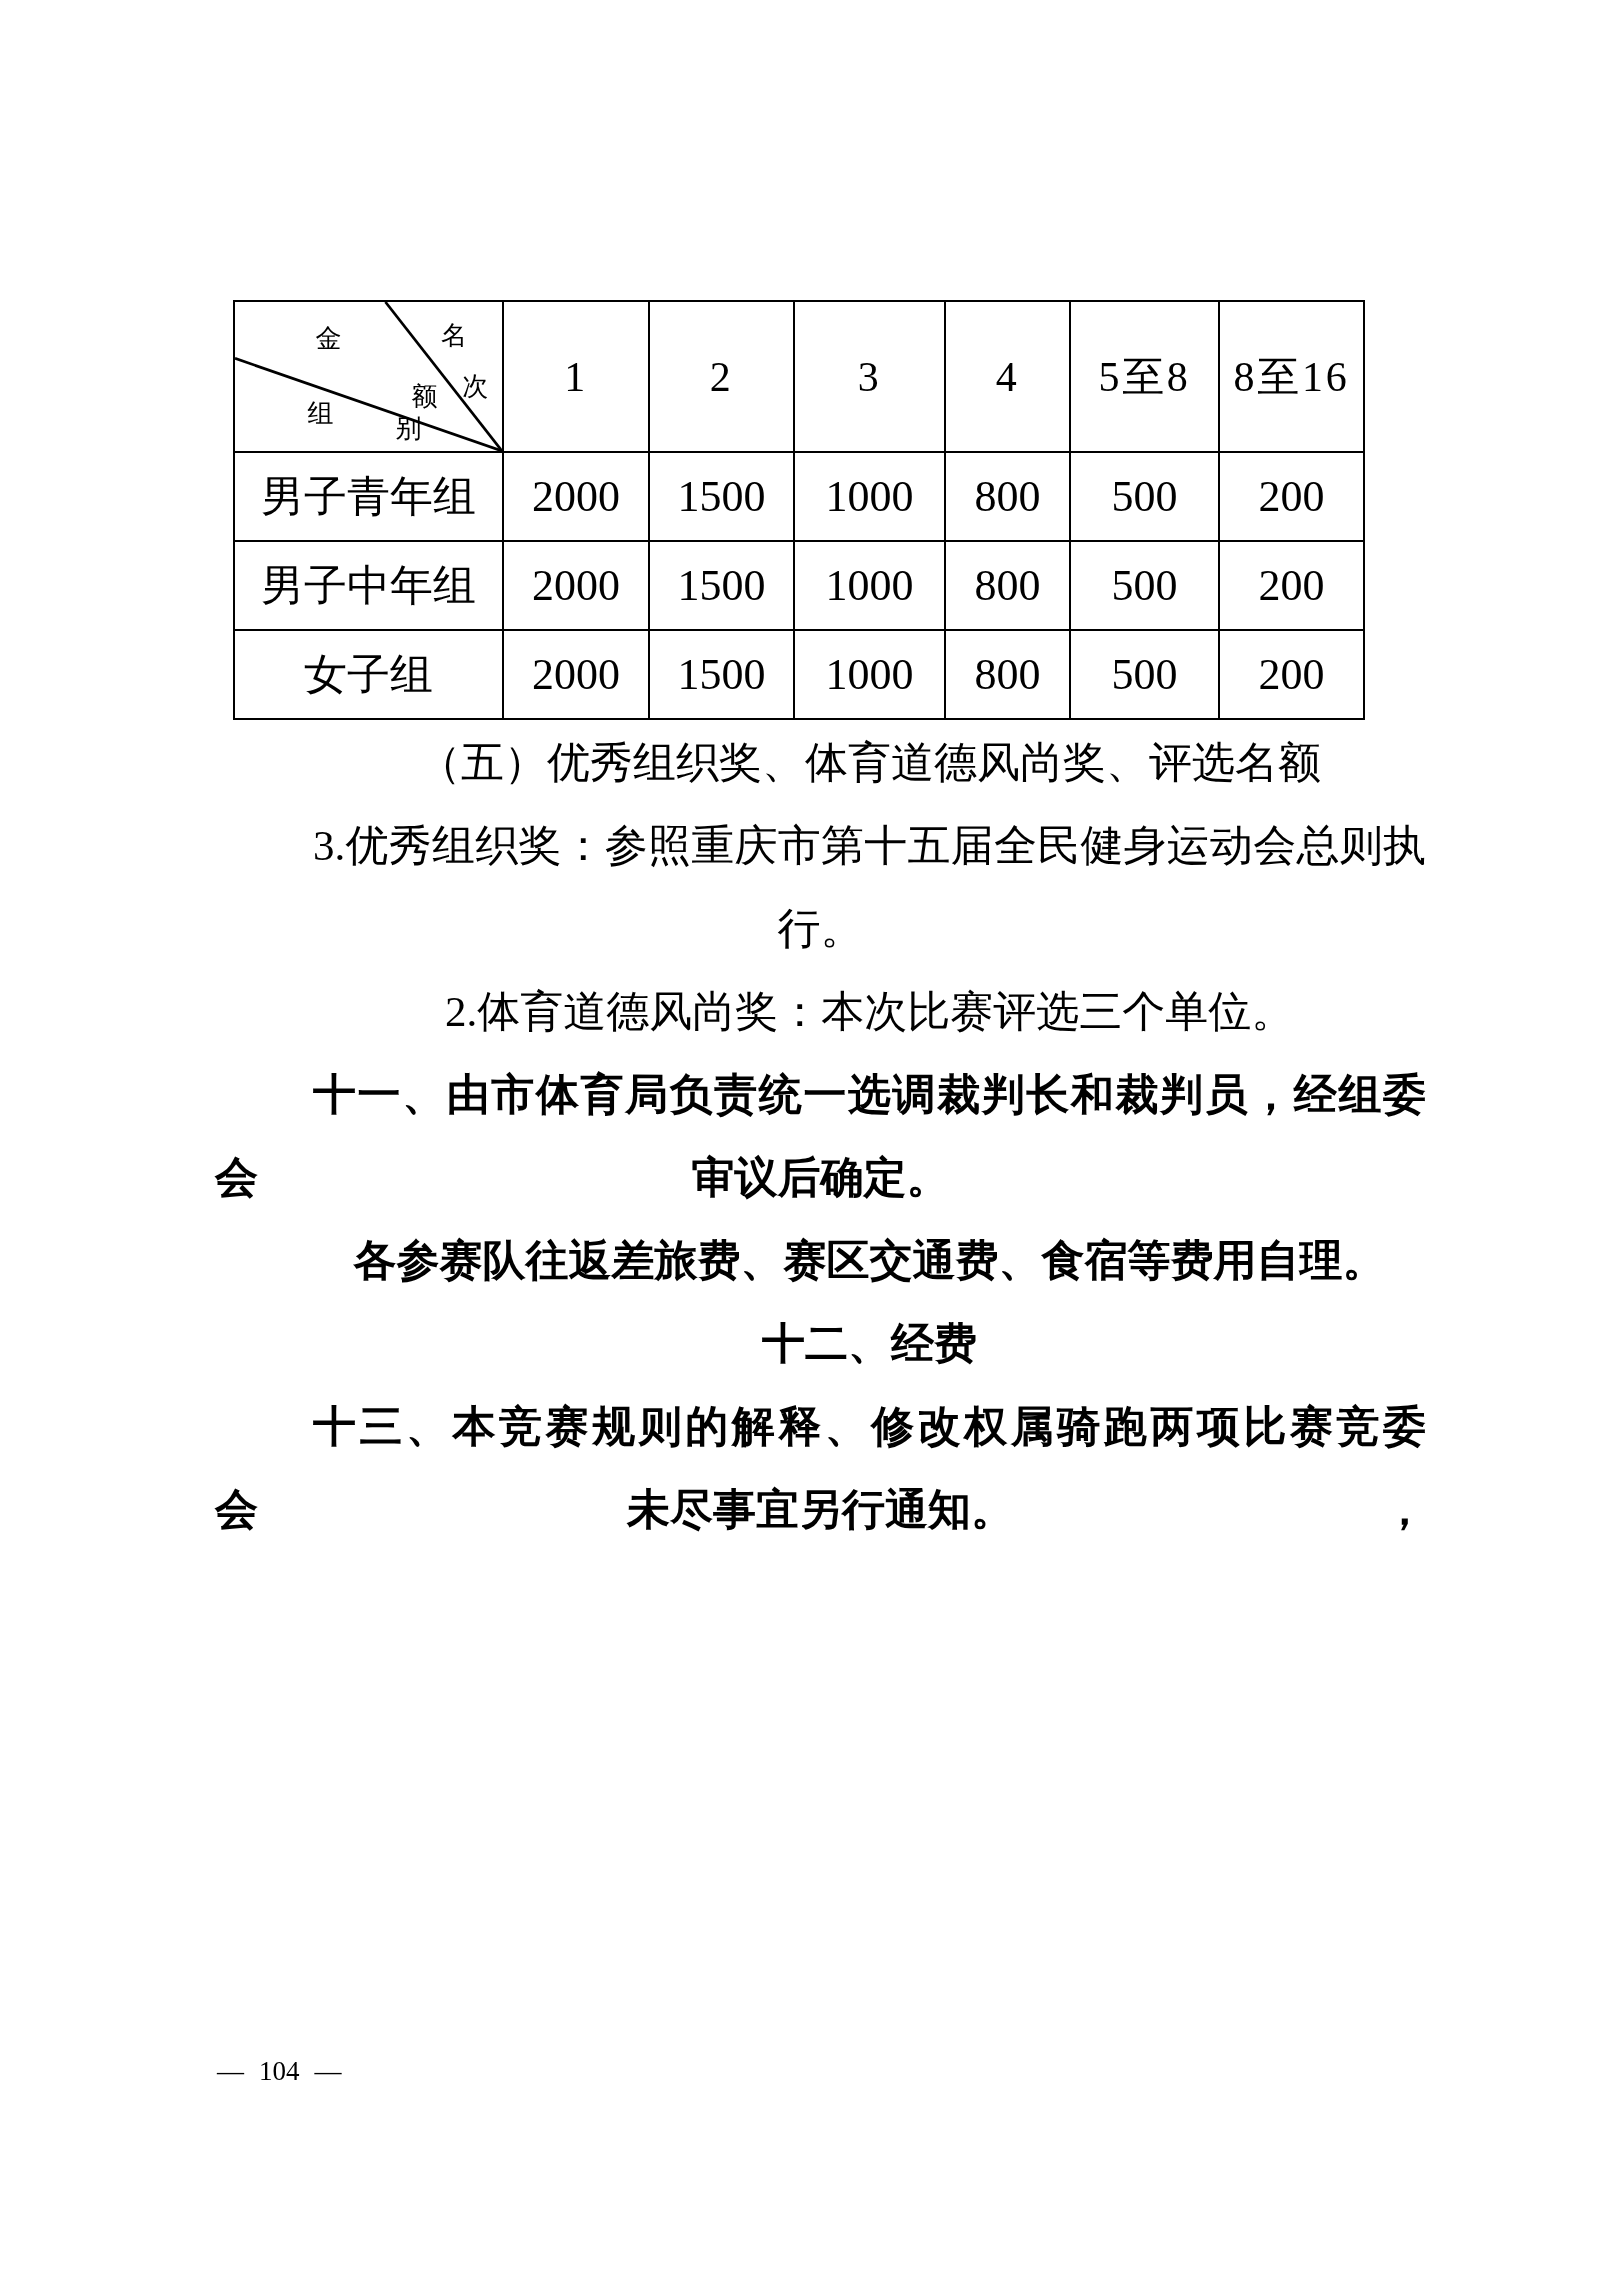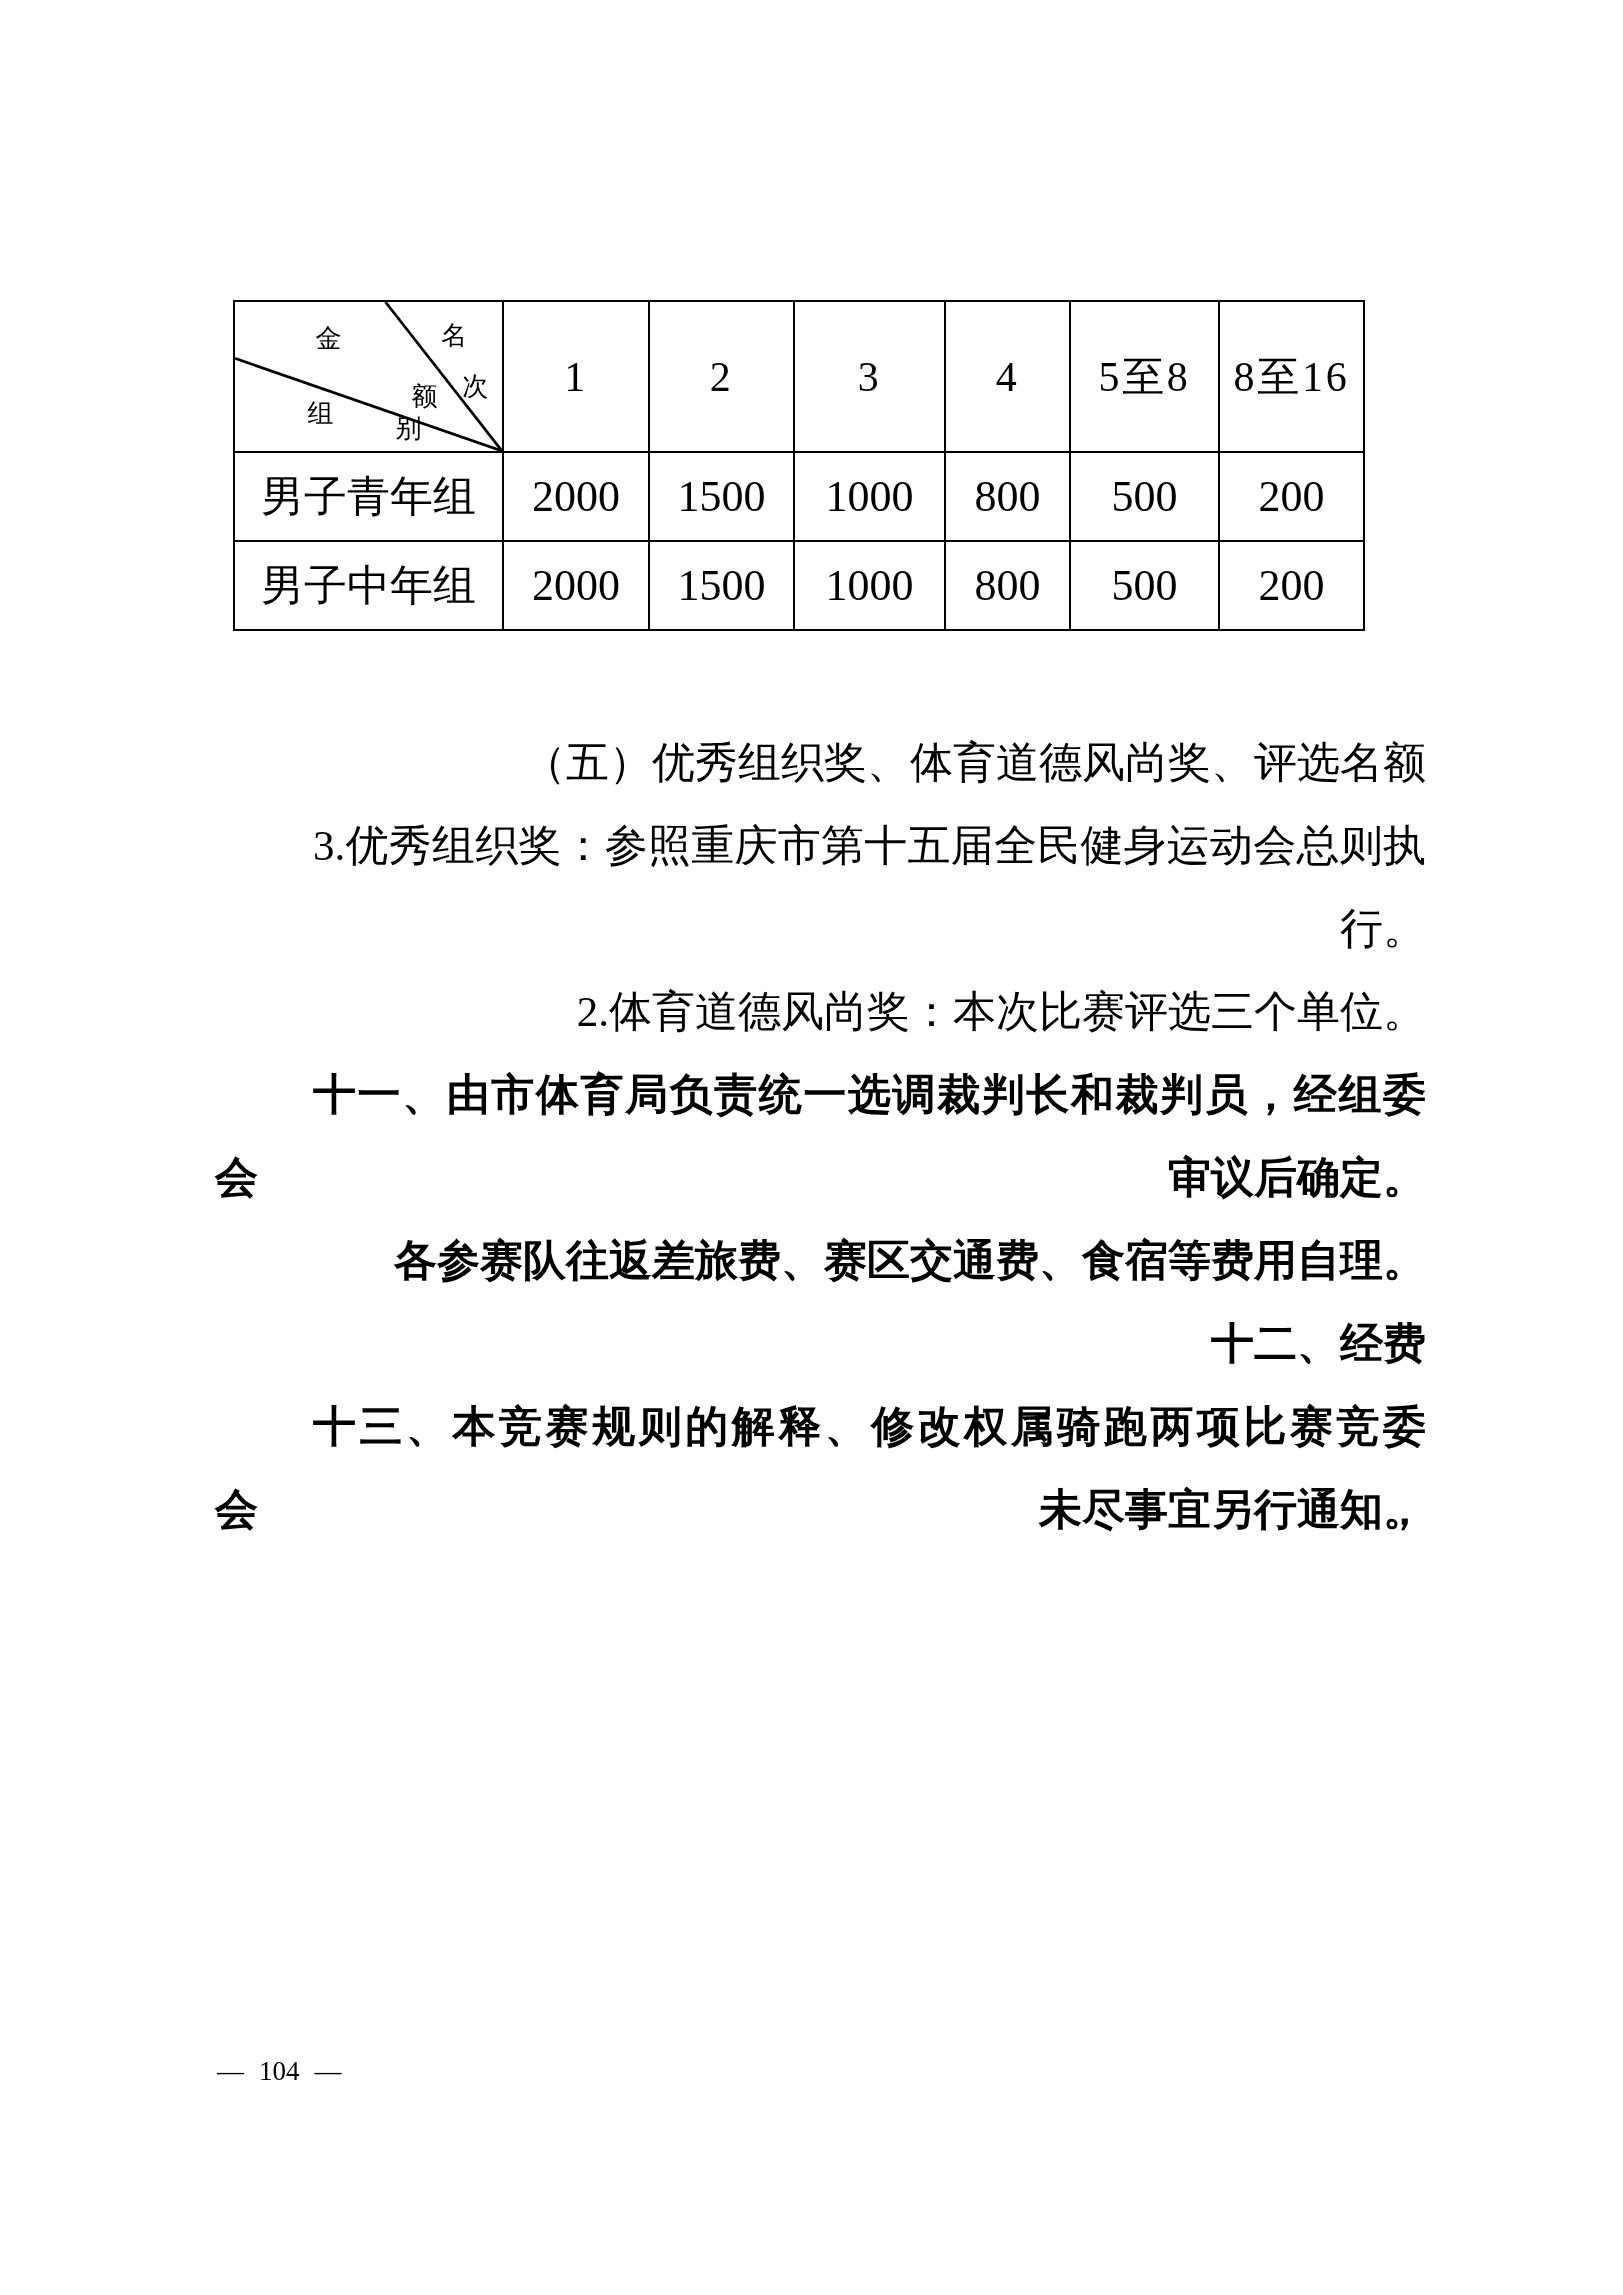--- a/index.html
+++ b/index.html
@@ -67,21 +67,21 @@
   .body-text{
     position:absolute;
     left:215px;top:721px;
     width:1211px;
   }
   .line{
     height:83px;
     line-height:83px;
     font-size:43px;
     white-space:nowrap;
-    text-align:right;
+    text-align:center;
     font-family:"Liberation Serif","DejaVu Serif",serif;
   }
   .line.ind{text-indent:98px;}
   .line.b{
     font-family:"Liberation Sans","DejaVu Sans",sans-serif;
     font-weight:bold;
     white-space:nowrap;
   }
   .line.fill{
     white-space:normal;
@@ -149,20 +149,29 @@
         </tr>
         <tr class="data-row">
           <td class="group-cell">男子中年组</td>
           <td class="value-cell">2000</td>
           <td class="value-cell">1500</td>
           <td class="value-cell">1000</td>
           <td class="value-cell">800</td>
           <td class="value-cell">500</td>
           <td class="value-cell">200</td>
         </tr>
+        <tr class="data-row">
+          <td class="group-cell">女子组</td>
+          <td class="value-cell">2000</td>
+          <td class="value-cell">1500</td>
+          <td class="value-cell">1000</td>
+          <td class="value-cell">800</td>
+          <td class="value-cell">500</td>
+          <td class="value-cell">200</td>
+        </tr>
       </tbody>
   </table>
 
   <div class="body-text" id="body-text">
 
   <div class="line ind">（五）优秀组织奖、体育道德风尚奖、评选名额</div>
       <div class="line ind fill">3.优秀组织奖：参照重庆市第十五届全民健身运动会总则执</div>
       <div class="line">行。</div>
       <div class="line ind">2.体育道德风尚奖：本次比赛评选三个单位。</div>
       <div class="line b ind fill">十一、由市体育局负责统一选调裁判长和裁判员，经组委会</div>

